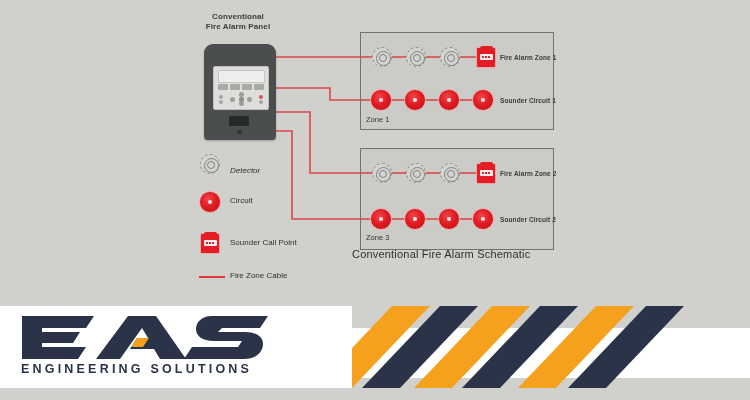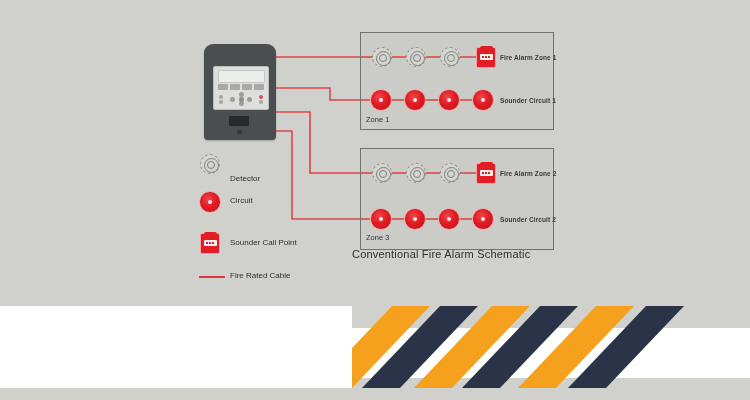--- a/index.html
+++ b/index.html
@@ -152,20 +152,24 @@
     font-weight:700;letter-spacing:3.2px;white-space:nowrap;
   }
 </style>
 </head>
 <body>
 
 <div id="stage">
 
   <div class="diagram">
 
+    <div class="panel-caption">
+      <div>Conventional</div>
+      <div>Fire Alarm Panel</div>
+    </div>
 
     <div class="panel-body">
       <div class="panel-face">
         <div class="panel-lcd"></div>
         <div class="panel-btnrow">
           <i></i>
           <i></i>
           <i></i>
           <i></i>
         </div>
@@ -240,40 +244,40 @@
 
     <div class="sounder" style="left:370px;top:208px;"></div>
     <div class="sounder" style="left:404px;top:208px;"></div>
     <div class="sounder" style="left:438px;top:208px;"></div>
     <div class="sounder" style="left:472px;top:208px;"></div>
     <div class="row-label" style="left:500px;top:216px;">Sounder Circuit 2</div>
 
     <div class="legend">
       <div class="leg-row" style="left:0;top:0;">
         <span class="detector" style="left:4px;top:2px;"></span>
-        <span class="leg-text" style="top:22px;">Detector</span>
+        <span class="leg-text" style="top:14px;font-style:italic;">Detector</span>
       </div>
       <div class="leg-row" style="left:0;top:38px;">
         <span class="sounder" style="left:3px;top:1px;"></span>
         <span class="leg-text" style="top:6px;">Circuit</span>
       </div>
       <div class="leg-row" style="left:0;top:78px;">
         <span class="mcp" style="left:4px;top:3px;">
           <span class="cap"></span>
           <span class="win">
               <i></i>
               <i></i>
               <i></i>
             </span>
         </span>
         <span class="leg-text" style="top:8px;">Sounder Call Point</span>
       </div>
       <div class="leg-row" style="left:0;top:114px;">
         <span class="leg-cable"></span>
-        <span class="leg-text" style="top:5px;">Fire Rated Cable</span>
+        <span class="leg-text" style="top:5px;">Fire Zone Cable</span>
       </div>
     </div>
 
     <div class="schematic-title">Conventional Fire Alarm Schematic</div>
   </div>
 
   <div class="footer">
 
     <svg class="stripes" viewBox="0 0 750 108" preserveAspectRatio="none">
       <rect x="0" y="36" width="750" height="50" fill="#ffffff"></rect>
@@ -286,15 +290,28 @@
         <polygon points="646,14 684,14 606,96 568,96" fill="#2a3348"></polygon>
       </g>
       <rect x="0" y="36" width="286" height="50" fill="#ffffff"></rect>
       <polygon points="286,36 336,36 336,86 286,86" fill="#ffffff"></polygon>
       <rect x="0" y="14" width="300" height="82" fill="#ffffff"></rect>
       <polygon points="300,14 352,14 352,96 300,96" fill="#ffffff"></polygon>
       <rect x="0" y="36" width="750" height="0" fill="none"></rect>
       <rect x="0" y="36" width="286" height="50" fill="#ffffff"></rect>
     </svg>
 
+    <div class="logo-wrap">
+      <svg class="logo-eas" viewBox="0 0 330 46">
+
+        <path d="M6,2 L78,2 L70,14 L26,14 L26,18 L64,18 L57,29 L26,29 L26,33 L70,33 L62,45 L6,45 Z" fill="#2a3348"></path>
+
+        <path d="M112,2 L140,2 L170,45 L144,45 L138,35 L114,35 L121,24 L132,24 L126,14 L104,45 L80,45 Z" fill="#2a3348"></path>
+
+        <path d="M121,24 L133,24 L127,33 L115,33 Z" fill="#f5a11d"></path>
+
+        <path d="M252,2 L196,2 C186,2 180,8 180,15 C180,22 186,27 198,27 L226,27 L222,33 L176,33 L168,45 L228,45 C240,45 247,38 247,30 C247,23 241,18 229,18 L202,18 L206,14 L244,14 Z" fill="#2a3348"></path>
+      </svg>
+      <div class="logo-sub">ENGINEERING SOLUTIONS</div>
+    </div>
 
   </div>
 </div>
 
 </body></html>

